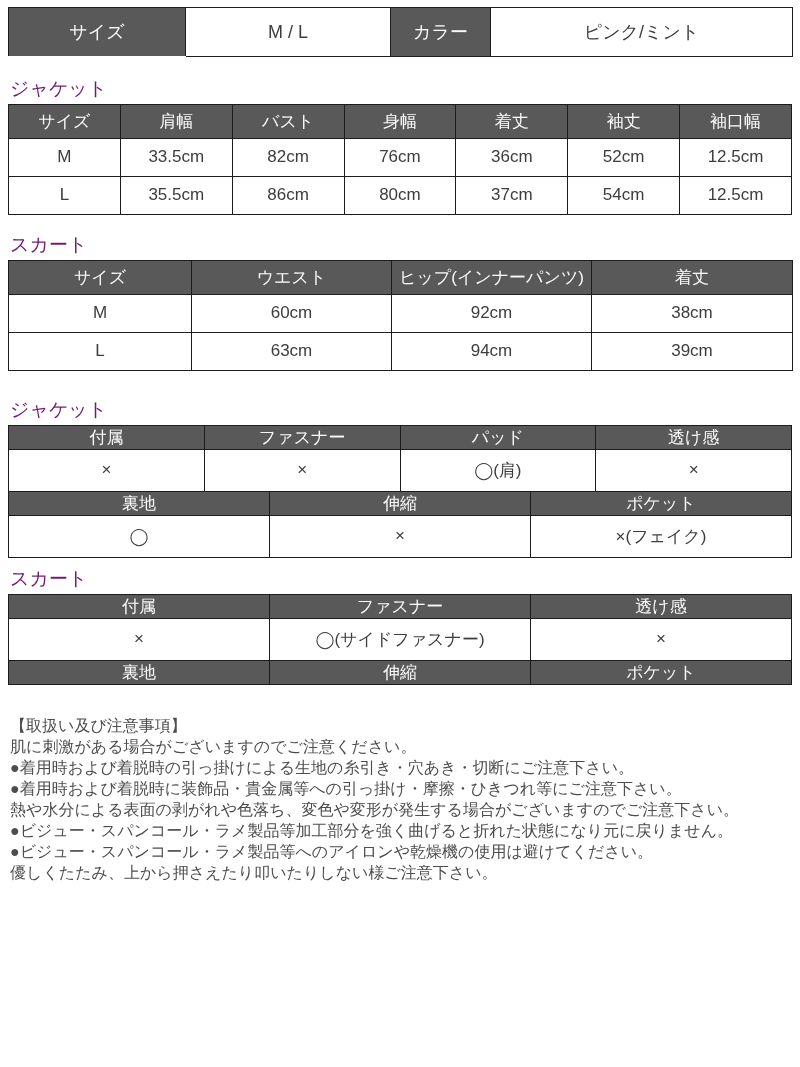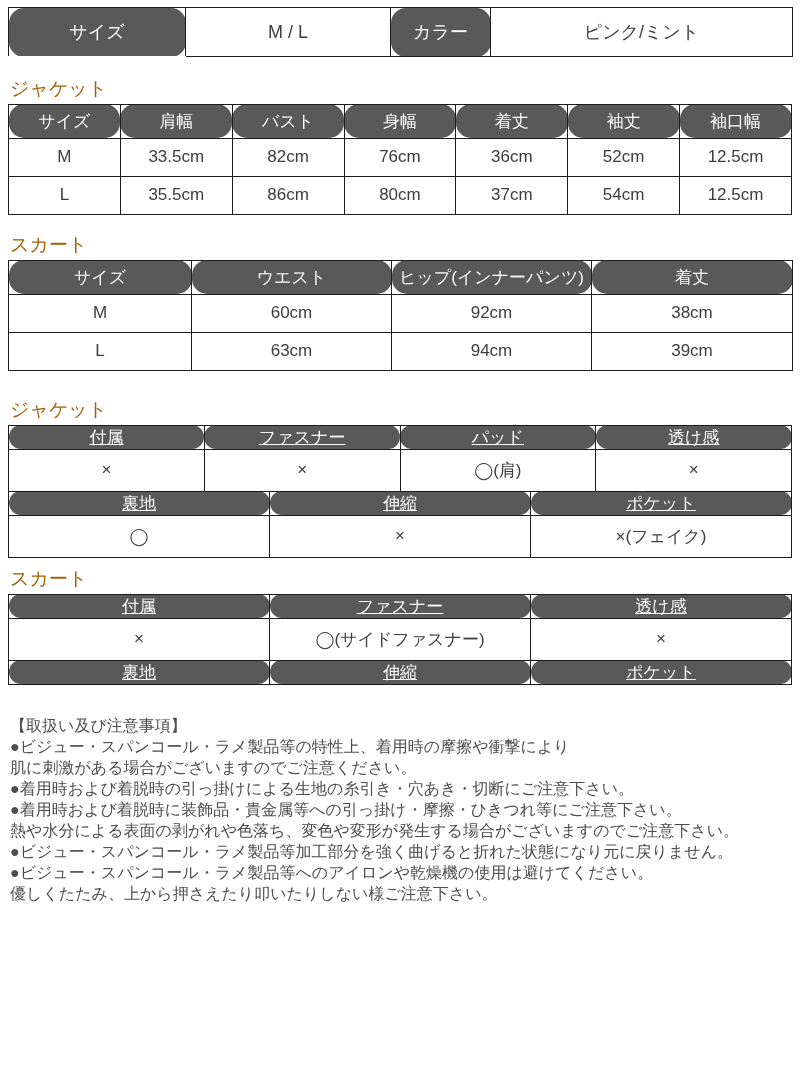--- a/index.html
+++ b/index.html
@@ -22,36 +22,35 @@
     text-align: center;
     vertical-align: middle;
     font-size: 17px;
     padding: 0 2px;
     overflow: hidden;
     white-space: nowrap;
   }
   .hd {
     background: #595959;
     color: #fafafa;
-    border-radius: 15px;
   }
   
   .seam { border-bottom: 2px solid #ffffff; }
 
   .spec-table td { height: 49px; font-size: 18px; }
 
   .size-table td { height: 38px; }
   .size-table tr.head td { height: 34px; }
 
   .detail-table td { height: 42px; }
-  .detail-table tr.head td { height: 16px; text-decoration: underline; }
+  .detail-table tr.head td { height: 16px; }
 
   .section-label {
     font-size: 19px;
-    color: #a16207;
+    color: #701a75;
     margin: 0 0 4px 2px;
     line-height: 23px;
   }
   .gap-a { margin-top: 19px; }
   .gap-b { margin-top: 18px; }
   .gap-c { margin-top: 27px; }
   .gap-d { margin-top: 9px; }
 
   .notes {
     margin-top: 30px;
@@ -191,21 +190,20 @@
     <tr class="head">
       <td class="hd">裏地</td>
       <td class="hd">伸縮</td>
       <td class="hd">ポケット</td>
     </tr>
   </tbody>
     </table>
 
   <div class="notes">
     <div>【取扱い及び注意事項】</div>
-    <div>●ビジュー・スパンコール・ラメ製品等の特性上、着用時の摩擦や衝撃により</div>
     <div>肌に刺激がある場合がございますのでご注意ください。</div>
     <div>●着用時および着脱時の引っ掛けによる生地の糸引き・穴あき・切断にご注意下さい。</div>
     <div>●着用時および着脱時に装飾品・貴金属等への引っ掛け・摩擦・ひきつれ等にご注意下さい。</div>
     <div>熱や水分による表面の剥がれや色落ち、変色や変形が発生する場合がございますのでご注意下さい。</div>
     <div>●ビジュー・スパンコール・ラメ製品等加工部分を強く曲げると折れた状態になり元に戻りません。</div>
     <div>●ビジュー・スパンコール・ラメ製品等へのアイロンや乾燥機の使用は避けてください。</div>
     <div>優しくたたみ、上から押さえたり叩いたりしない様ご注意下さい。</div>
   </div>
 
 </div>

